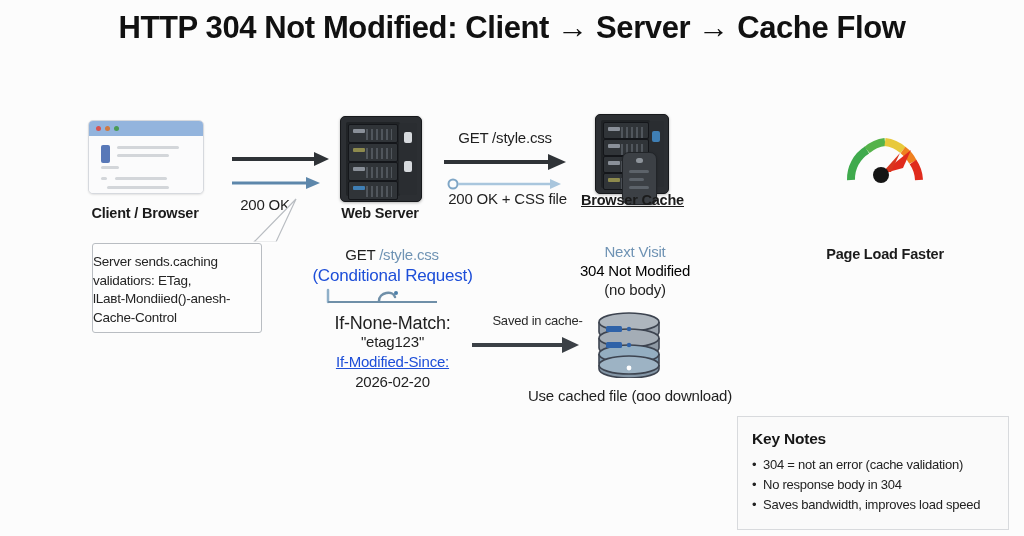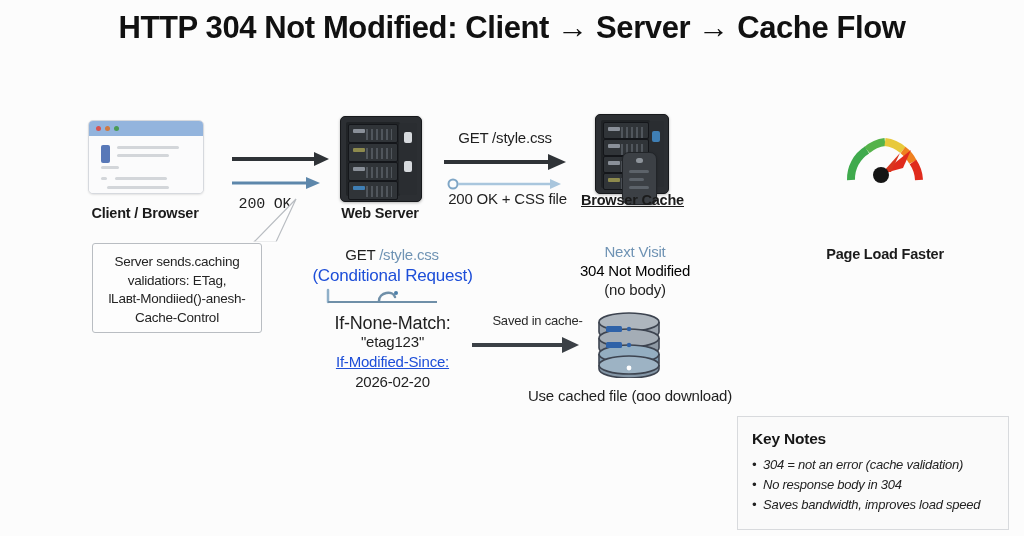--- a/index.html
+++ b/index.html
@@ -136,21 +136,21 @@
     position: absolute;
     left: 92px; top: 243px;
     width: 168px; height: 88px;
     background: #fdfdfd;
     border: 1px solid #b9bdc2;
     border-radius: 3px;
   }
   #server-validators-callout .ctext {
     position: absolute;
     left: 0; top: 9px; width: 168px;
-    text-align: center;
+    text-align: left;
     font-size: 13.5px;
     line-height: 18.5px;
     color: #242424;
     letter-spacing: -0.25px;
   }
   #callout-tail { position: absolute; left: 228px; top: 197px; width: 70px; height: 50px; overflow: visible; }
 
   
   #cached-db { position: absolute; left: 596px; top: 310px; width: 66px; height: 68px; }
 
@@ -175,21 +175,20 @@
     left: 14px; top: 38px;
     margin: 0; padding: 0;
     list-style: none;
   }
   #key-notes-list li {
     font-size: 13px;
     color: #222222;
     line-height: 20px;
     letter-spacing: -0.25px;
     white-space: nowrap;
-    font-style: italic;
   }
   #key-notes-list li::before {
     content: "•";
     display: inline-block;
     width: 11px;
     color: #222222;
   }
 </style>
 </head>
 <body>
@@ -215,21 +214,21 @@
     </div>
   </div>
   <div class="lbl" style="left:0px; top:205px; width:290px;">Client / Browser</div>
 
   <svg class="arrow-svg" style="left:232px; top:152px;" width="100" height="50" viewBox="0 0 100 50">
     <line x1="0" y1="7" x2="82" y2="7" stroke="#2f3337" stroke-width="4"></line>
     <path d="M82 0 L97 7 L82 14 Z" fill="#2f3337"></path>
     <line x1="0" y1="31" x2="74" y2="31" stroke="#5d87ab" stroke-width="3"></line>
     <path d="M74 25 L88 31 L74 37 Z" fill="#5d87ab"></path>
   </svg>
-  <div class="txt" style="left:195px; top:196px; width:140px; font-weight:400; font-size:15px; color:#1f1f1f;font-family:Liberation Mono, monospace;">200 OK</div>
+  <div class="txt" style="left:195px; top:196px; width:140px; font-weight:400; font-size:15px; color:#1f1f1f;">200 OK</div>
 
   <div class="rack" id="web-server-icon" style="left:340px; top:116px; width:80px; height:84px;">
     <div class="rack-inner" style="width:54px;">
       <div class="bay" style="top:2px;  width:48px; height:17px;">
         <span class="bay-led"></span>
         <span class="bay-grill"></span>
       </div>
       <div class="bay" style="top:21px; width:48px; height:17px;">
         <span class="bay-led amber"></span>
         <span class="bay-grill"></span>

